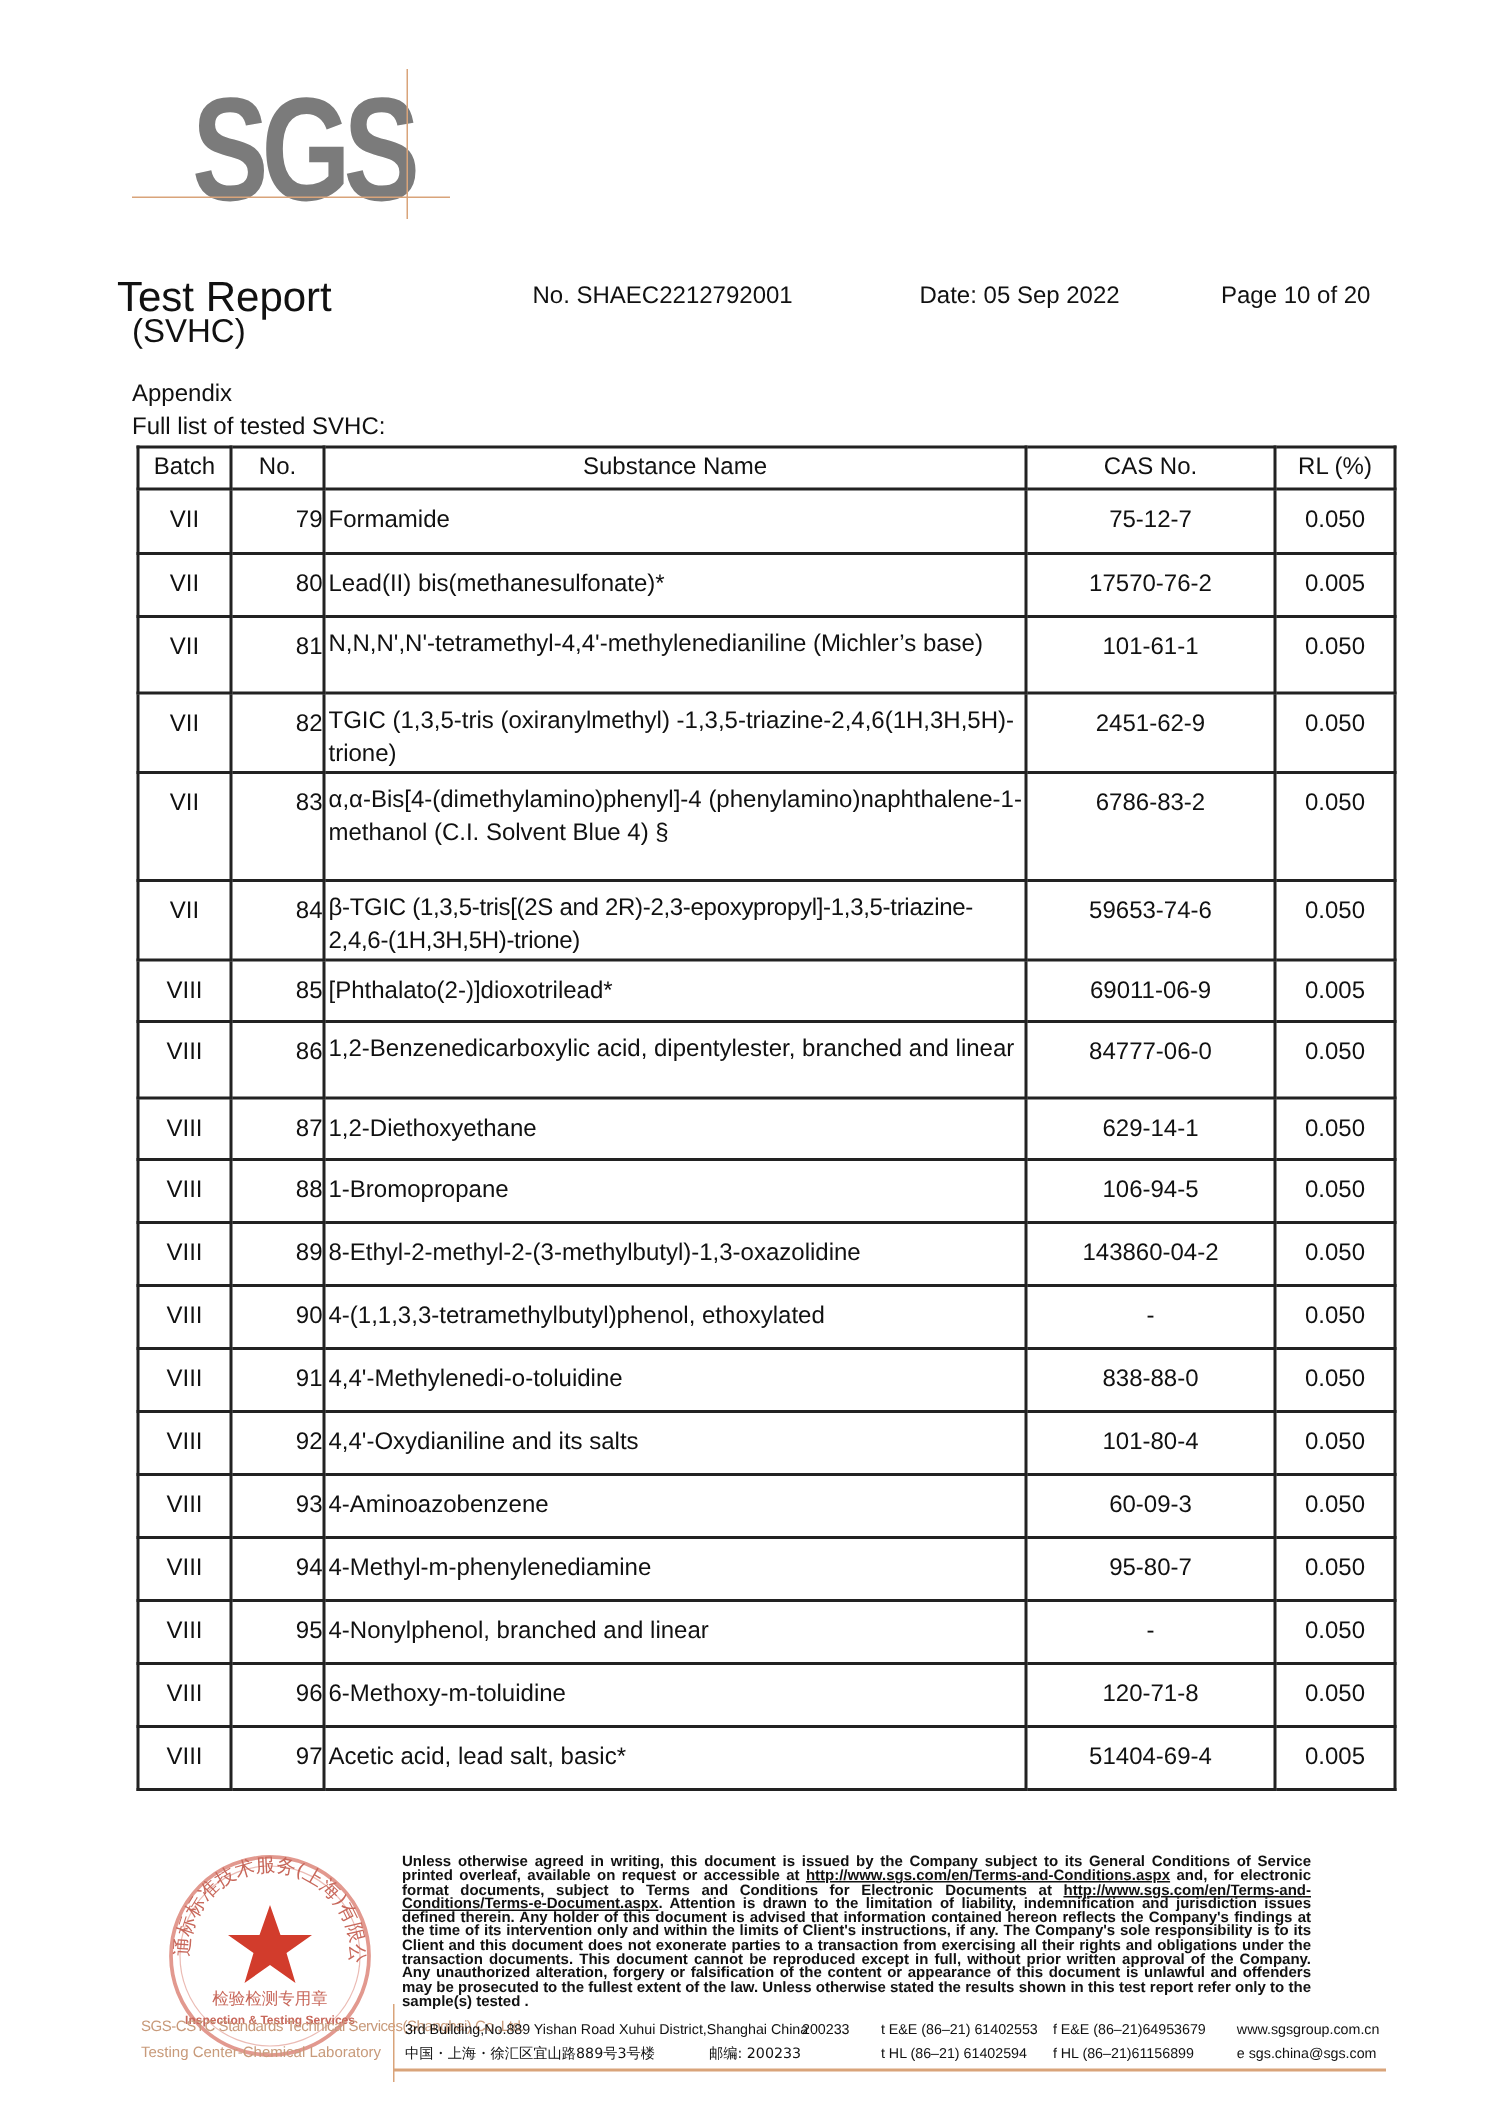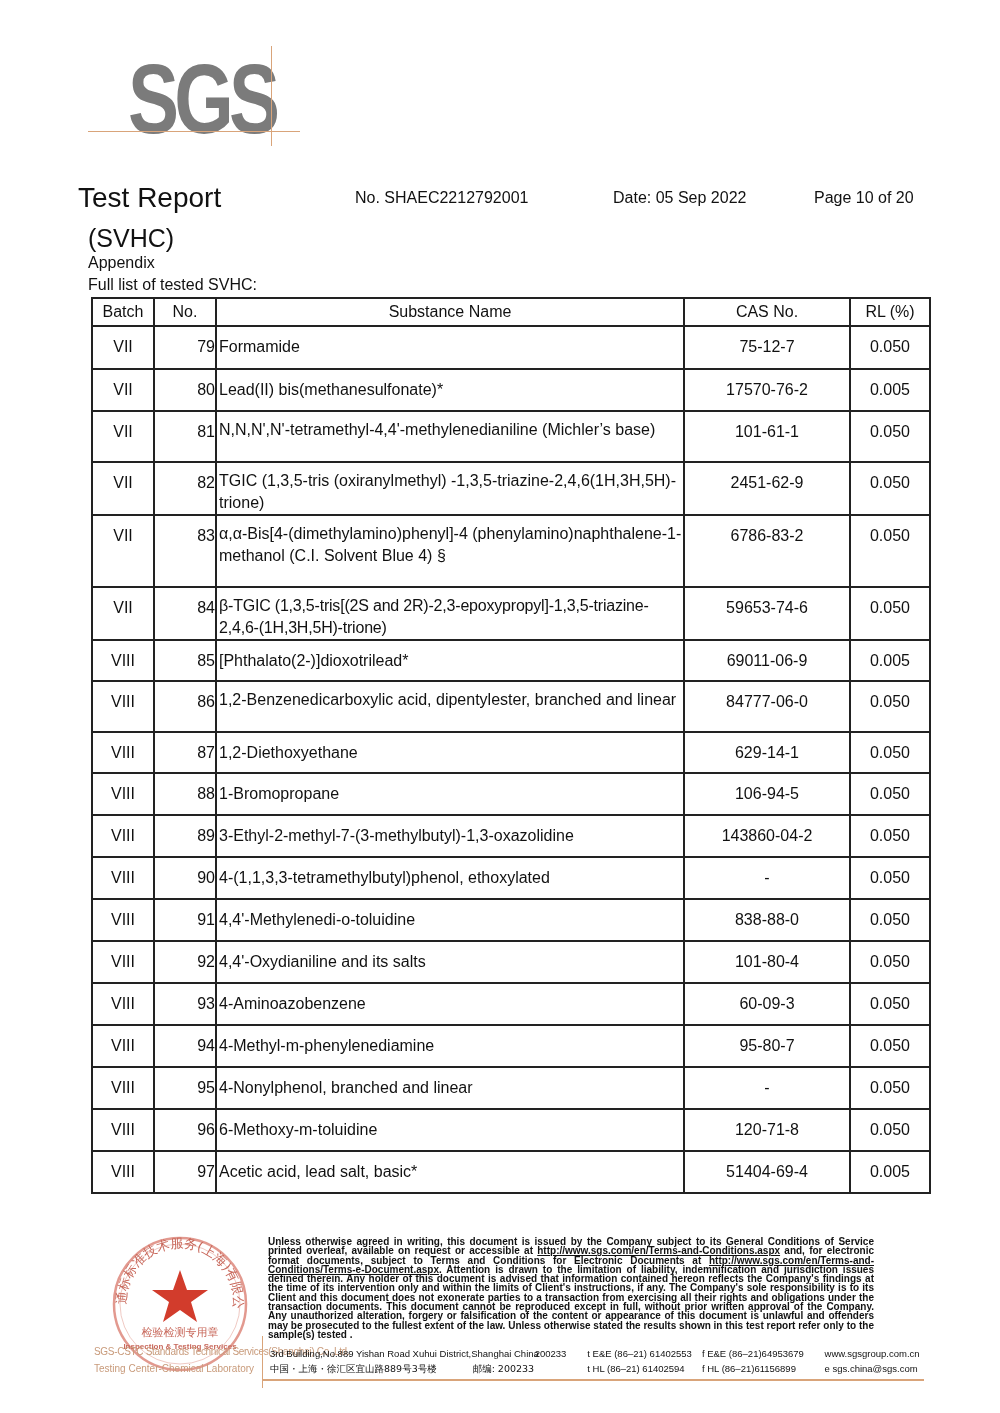--- a/index.html
+++ b/index.html
@@ -8,21 +8,21 @@
   .abs { position: absolute; }
 
   
   .logo { left: 128px; top: 50px; font-family: "Liberation Sans", sans-serif; font-weight: bold;
           font-size: 98px; letter-spacing: -6px; color: #7b7b7b; line-height: 1; transform: scaleX(0.78); transform-origin: left top; }
   .logo-hline { left: 88px; top: 131px; width: 212px; height: 1px; background: #d9a47a; }
   .logo-vline { left: 271px; top: 46px; width: 1px; height: 100px; background: #d9a47a; }
 
   
   .title { left: 78px; top: 182px; font-size: 28px; }
-  .title2 { left: 88px; top: 224px; font-size: 25px; }
+  .title2 { left: 88px; top: 208px; font-size: 22px; }
   .report-no { left: 355px; top: 189px; font-size: 16px; text-align: right; }
   .report-date { left: 613px; top: 189px; font-size: 16px; }
   .report-page { left: 803px; top: 189px; font-size: 16px; margin-left: 11px; }
   .appendix { left: 88px; top: 254px; font-size: 16px; }
   .fulllist { left: 88px; top: 276px; font-size: 16px; }
 
   
   table.svhc { position: absolute; left: 91px; top: 297px; width: 838px; border-collapse: collapse; table-layout: fixed; font-size: 16px; }
   table.svhc td, table.svhc th { border: 2px solid #222; padding: 0; vertical-align: top; line-height: 22px; }
   table.svhc th { font-weight: normal; text-align: center; vertical-align: middle; height: 26px; }
@@ -144,21 +144,21 @@
     <tr style="height:42px">
       <td class="c">VIII</td>
       <td class="num">88</td>
       <td class="name">1-Bromopropane</td>
       <td class="c">106-94-5</td>
       <td class="c">0.050</td>
     </tr>
     <tr style="height:42px">
       <td class="c">VIII</td>
       <td class="num">89</td>
-      <td class="name">3-Ethyl-2-methyl-7-(3-methylbutyl)-1,3-oxazolidine</td>
+      <td class="name">8-Ethyl-2-methyl-2-(3-methylbutyl)-1,3-oxazolidine</td>
       <td class="c">143860-04-2</td>
       <td class="c">0.050</td>
     </tr>
     <tr style="height:42px">
       <td class="c">VIII</td>
       <td class="num">90</td>
       <td class="name">4-(1,1,3,3-tetramethylbutyl)phenol, ethoxylated</td>
       <td class="c">-</td>
       <td class="c">0.050</td>
     </tr>

